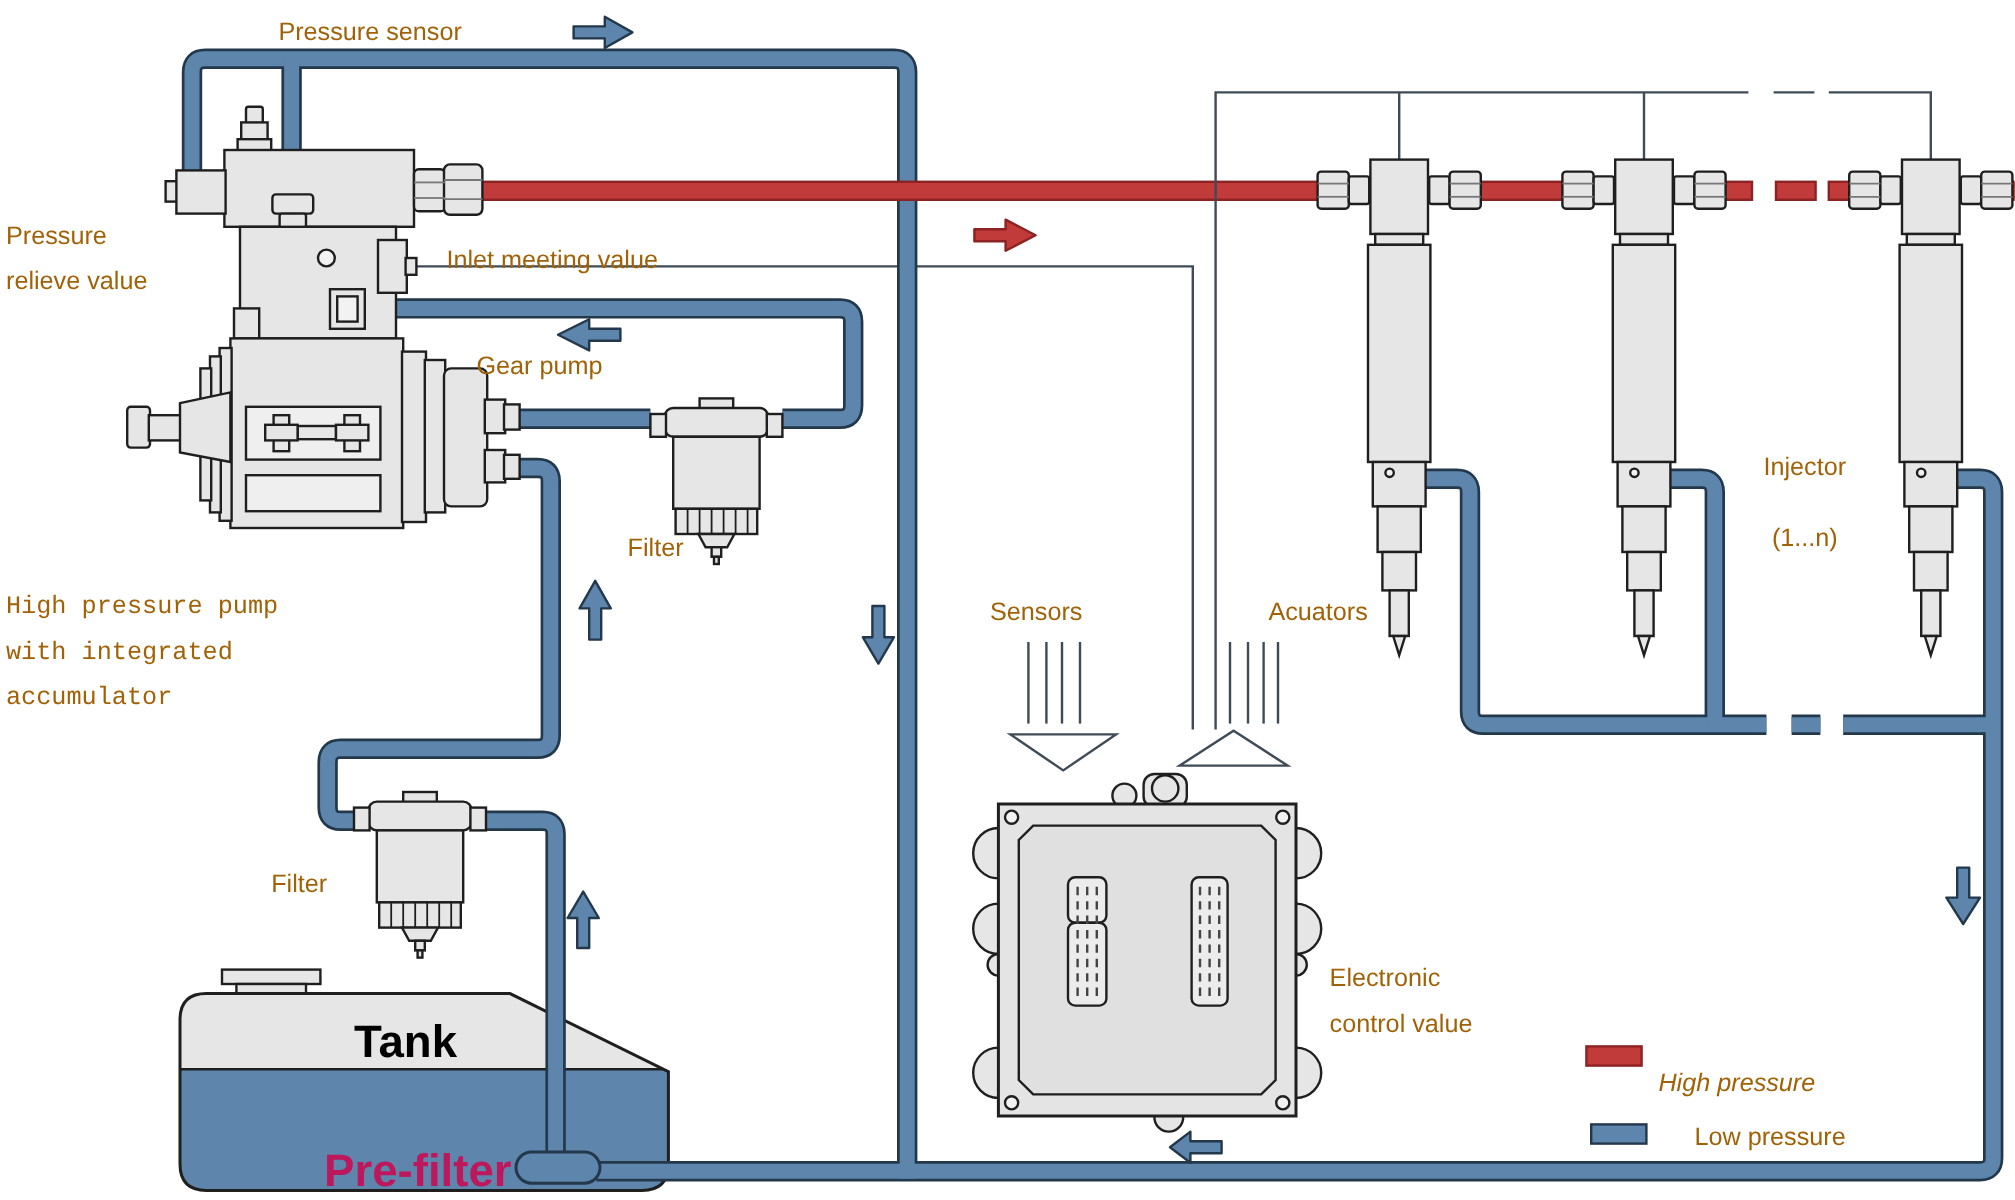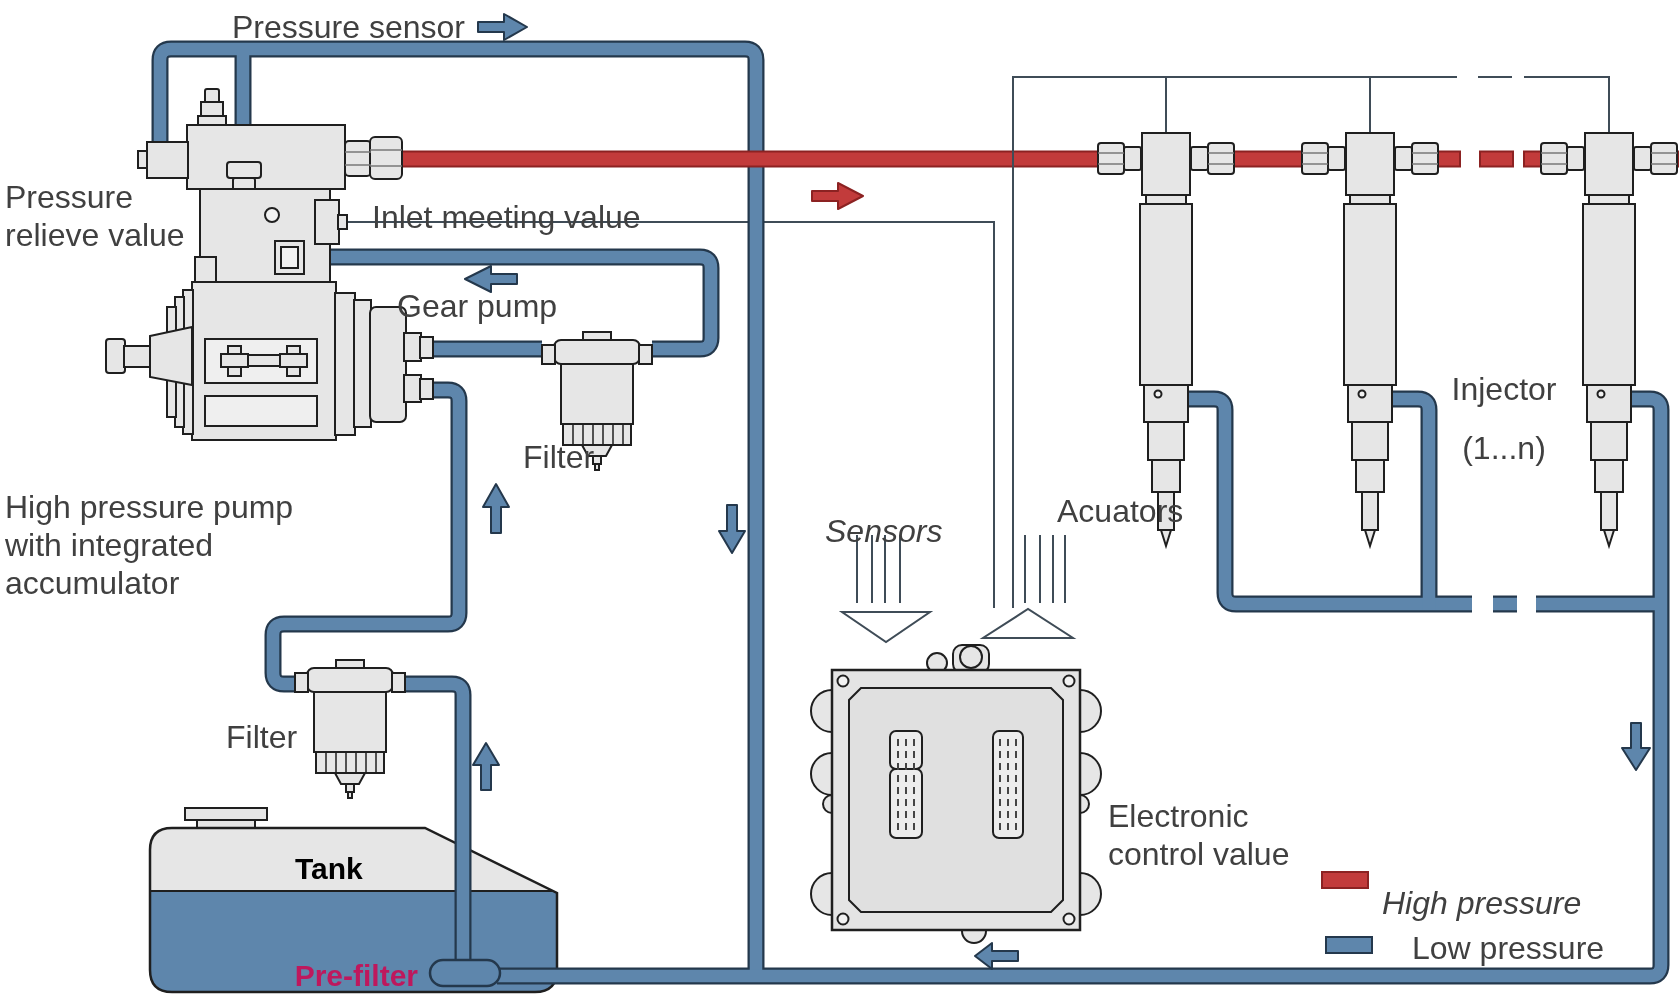--- a/index.html
+++ b/index.html
@@ -1,20 +1,20 @@
 <!DOCTYPE html>
 <html><head>
 <meta charset="utf-8">
 <style>
   html,body{margin:0;padding:0;background:#fff;}
   #canvas{position:relative;width:1679px;height:1000px;background:#ffffff;overflow:hidden;
           font-family:"Liberation Sans",sans-serif;}
   svg{position:absolute;left:0;top:0;}
-  .label{position:absolute;font-size:32px;line-height:38px;color:#404040;white-space:nowrap;}
-  .bold{font-weight:bold;font-size:30px;}
+  .label{position:absolute;font-size:21px;line-height:38px;color:#a16207;white-space:nowrap;}
+  .bold{font-weight:bold;font-size:38px;}
   .pOut{fill:none;stroke:#24384c;stroke-width:17;stroke-linecap:butt;stroke-linejoin:round;}
   .pIn{fill:none;stroke:#5e86ac;stroke-width:12.5;stroke-linecap:butt;stroke-linejoin:round;}
   .comp{fill:#e6e6e6;stroke:#1f1f1f;stroke-width:2;}
   .compLight{fill:#f2f2f2;stroke:#1f1f1f;stroke-width:2;}
   .wire{fill:none;stroke:#3f4c57;stroke-width:2;}
   .tri{fill:#ffffff;stroke:#3f4c57;stroke-width:2;}
   .redline{fill:#c23b3b;stroke:#8c2222;stroke-width:2;}
   .bluearrow{fill:#5e86ac;stroke:#24384c;stroke-width:2;stroke-linejoin:round;}
   .redarrow{fill:#c23b3b;stroke:#8c2222;stroke-width:2;stroke-linejoin:round;}
   .facet{stroke:#777;stroke-width:1.5;}
@@ -293,29 +293,29 @@
 </svg>
 
 <div class="label" style="left:232px;top:8px;">Pressure sensor</div>
 <div class="label" style="left:5px;top:178px;">
   <div>Pressure</div>
   <div>relieve value</div>
 </div>
 <div class="label" style="left:372px;top:198px;text-align:center;">Inlet meeting value</div>
 <div class="label" style="left:397px;top:287px;">Gear pump</div>
 <div class="label" style="left:523px;top:438px;">Filter</div>
-<div class="label" style="left:5px;top:488px;">
+<div class="label" style="left:5px;top:488px;font-family:Liberation Mono, monospace;">
   <div>High pressure pump</div>
   <div>with integrated</div>
   <div>accumulator</div>
 </div>
 <div class="label" style="left:226px;top:718px;">Filter</div>
 <div class="label bold" style="left:295px;top:850px;color:#000;">Tank</div>
 <div class="label bold" style="left:270px;top:957px;width:148px;text-align:right;color:#be185d;">Pre-filter</div>
-<div class="label" style="left:825px;top:512px;font-style:italic;">Sensors</div>
+<div class="label" style="left:825px;top:492px;">Sensors</div>
 <div class="label" style="left:1025px;top:492px;margin-left:32px;">Acuators</div>
 <div class="label" style="left:1424px;top:360px;width:160px;text-align:center;line-height:59px;">
   <div>Injector</div>
   <div>(1...n)</div>
 </div>
 <div class="label" style="left:1108px;top:797px;">
   <div>Electronic</div>
   <div>control value</div>
 </div>
 <div class="label" style="left:1382px;top:884px;font-style:italic;">High pressure</div>

